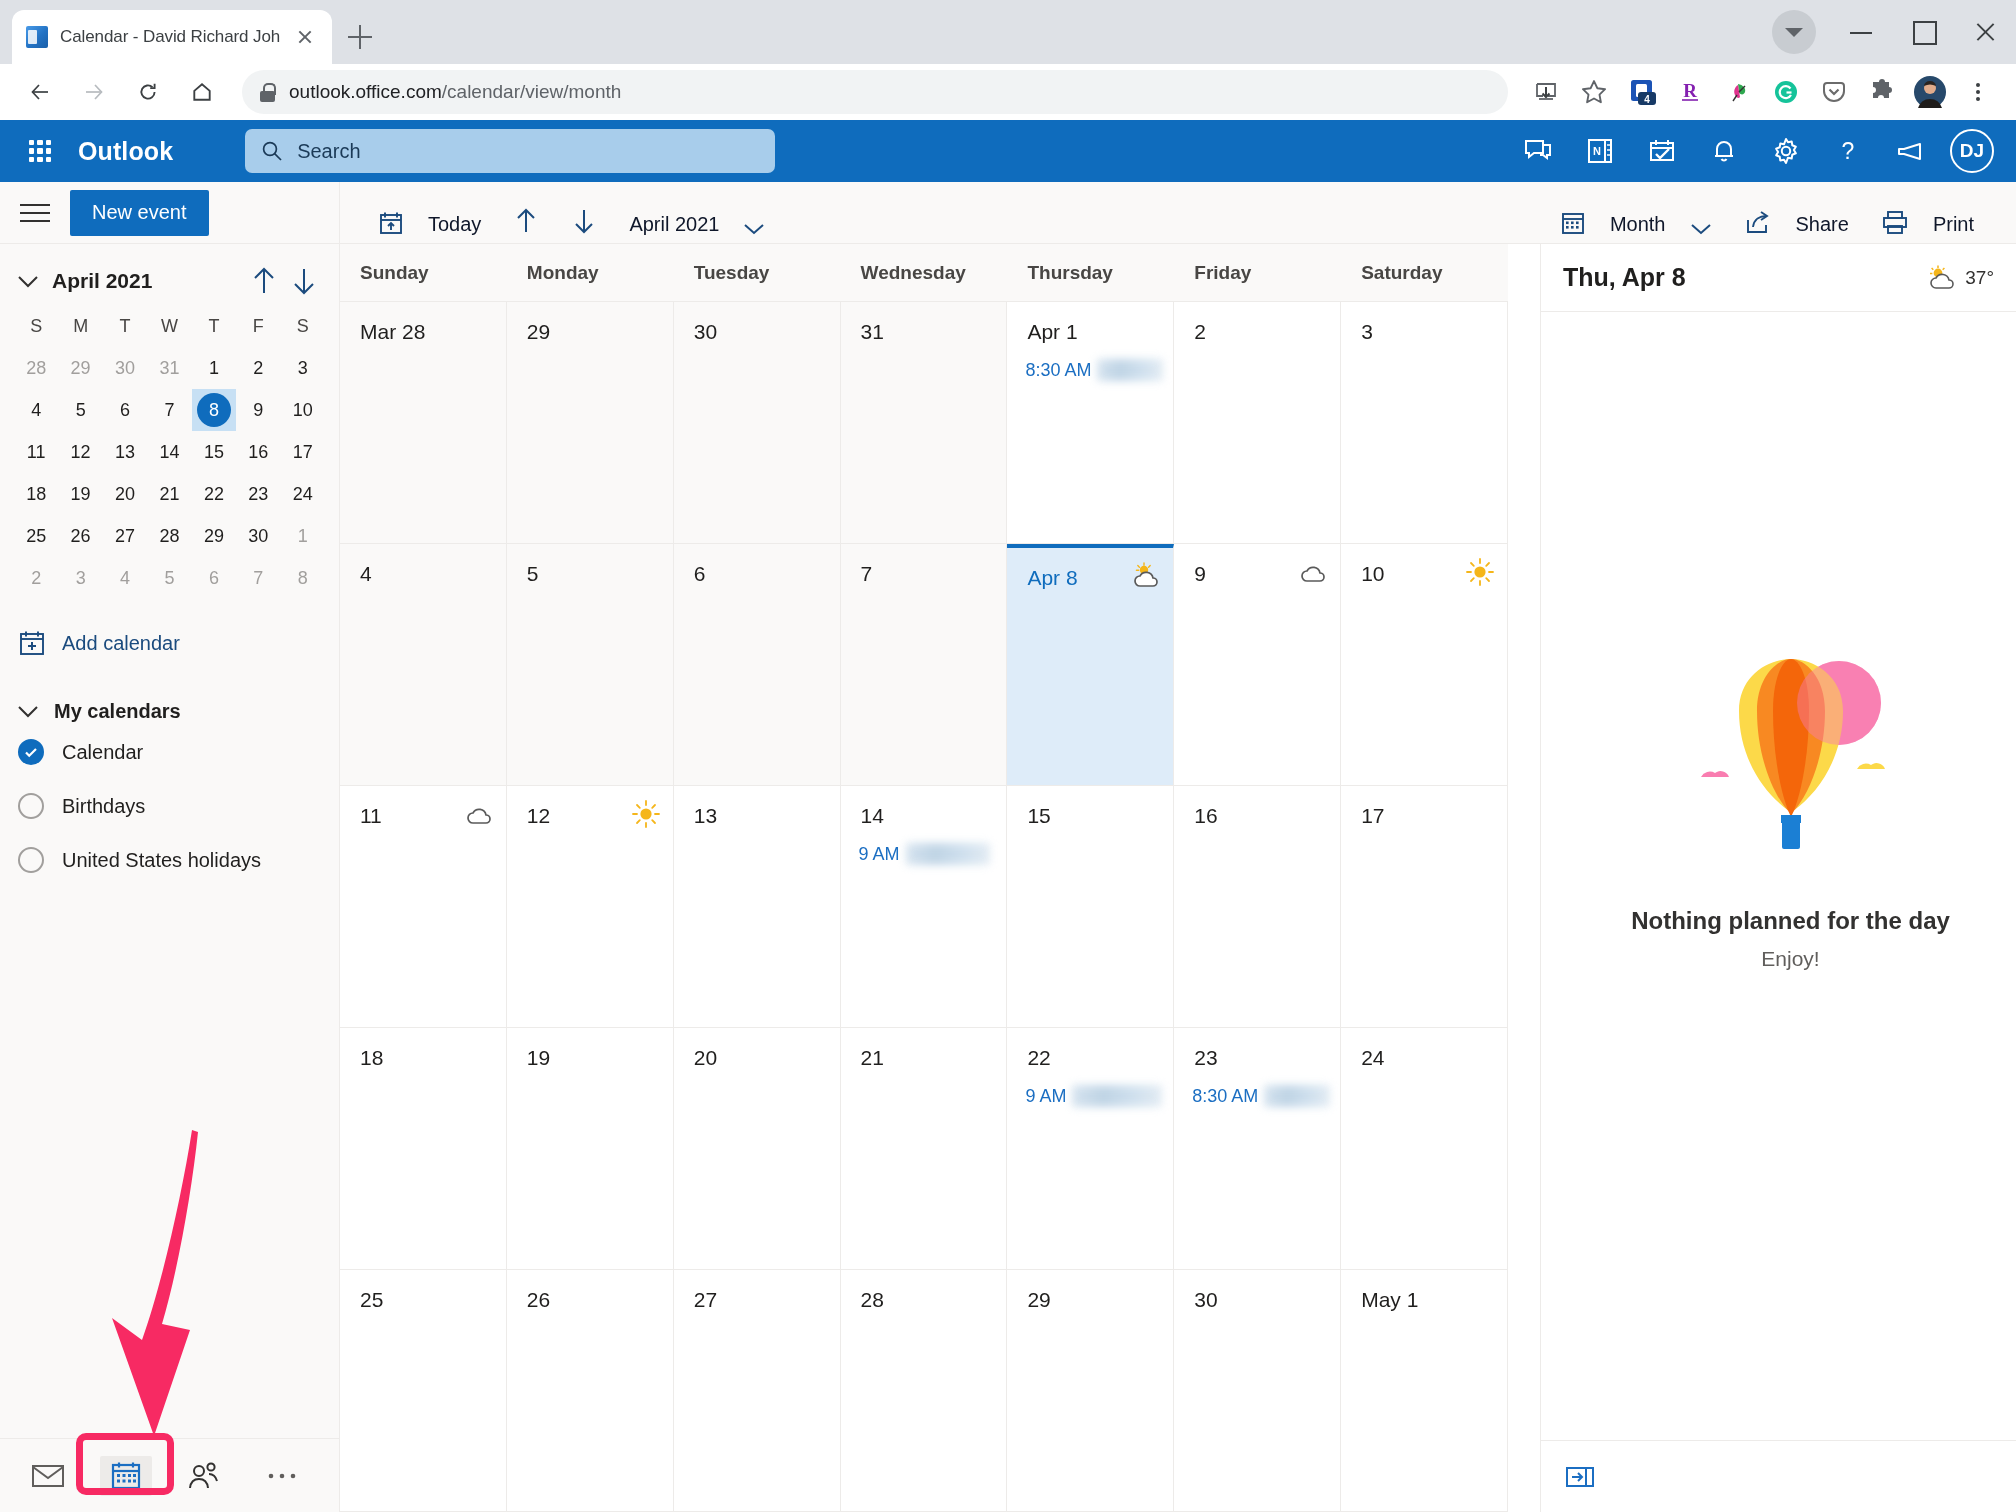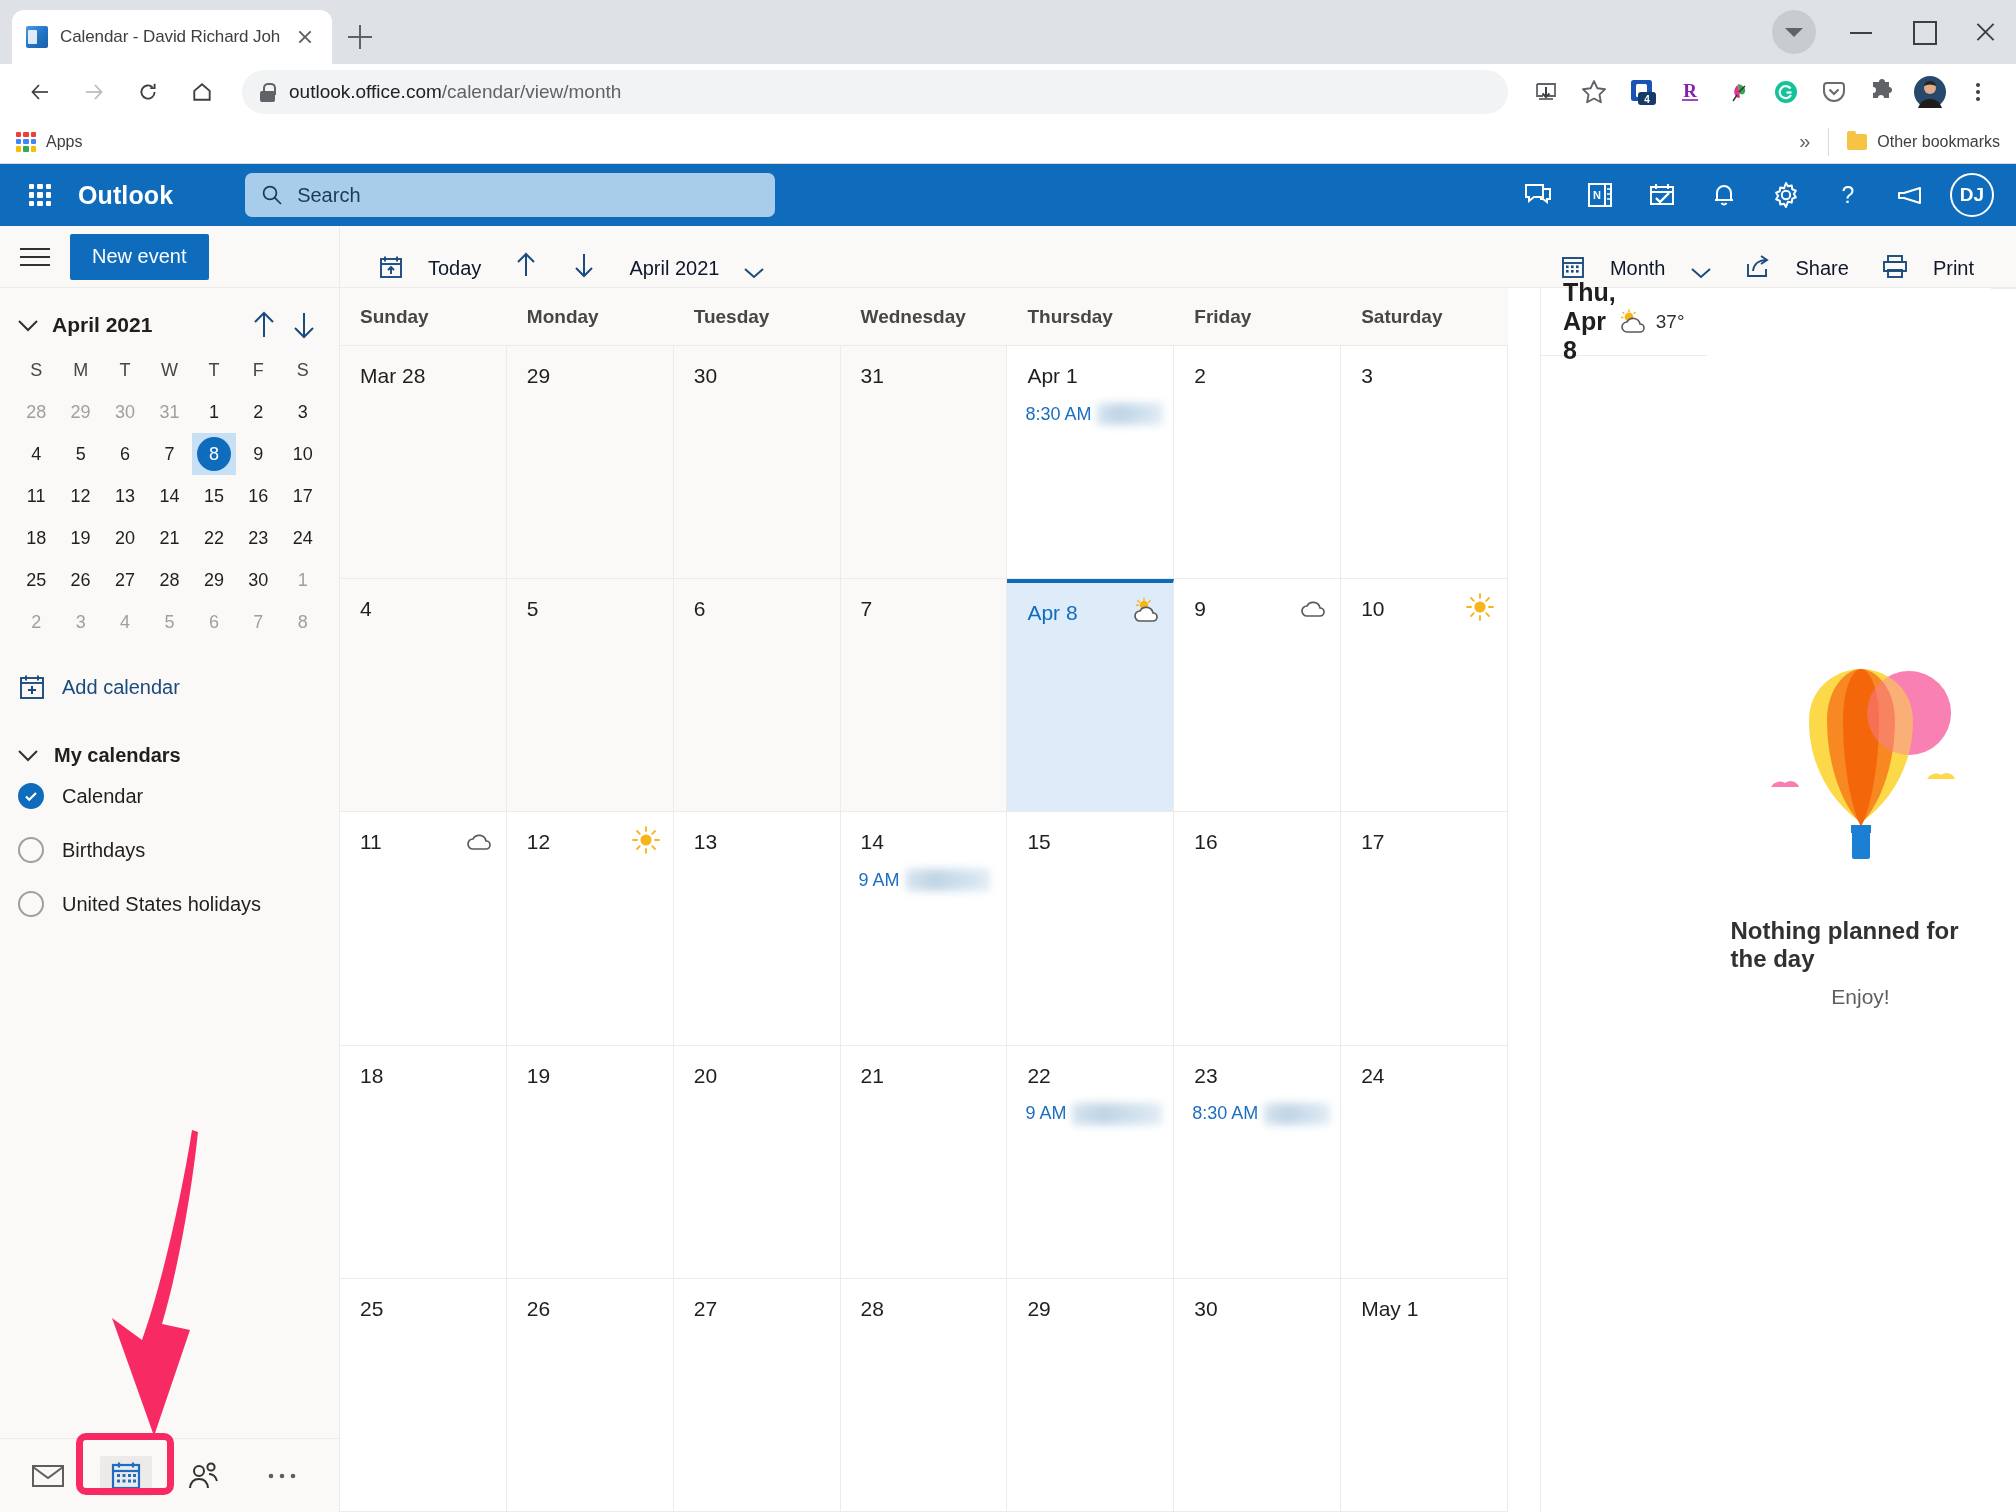--- a/index.html
+++ b/index.html
@@ -273,21 +273,21 @@
   .ev-time { font-size: 18px; color: #1b6ec2; white-space: nowrap; }
   .ev-blur {
     height: 22px; border-radius: 3px;
     background: linear-gradient(95deg,#d5e3ef 0%,#bcd2e4 35%,#cfe0ee 70%,#e2ebf3 100%);
     filter: blur(4px); opacity: .95;
   }
 
   
   .right-panel {
     width: 476px; flex: 0 0 476px; background: #fff;
-    border-left: 1px solid #edebe9; display: flex; flex-direction: row; margin-left: 32px;
+    border-left: 1px solid #edebe9; display: flex; flex-direction: column; margin-left: 32px;
   }
   .rp-head {
     height: 68px; display:flex; align-items:center; padding: 0 22px;
     border-bottom: 1px solid #edebe9; flex: 0 0 68px;
   }
   .rp-title { font-size: 25px; color: #201f1e; font-weight: 600; }
   .rp-wx { margin-left:auto; display:flex; align-items:center; gap: 8px; }
   .rp-temp { font-size: 19px; color: #323130; }
   .rp-body {
     flex: 1; display:flex; flex-direction:column; align-items:center;
@@ -418,44 +418,20 @@
       <div class="ext">
         <svg width="24" height="24" viewBox="0 0 24 24">
           <circle cx="12" cy="5" r="2" fill="#3c4043"></circle>
           <circle cx="12" cy="12" r="2" fill="#3c4043"></circle>
           <circle cx="12" cy="19" r="2" fill="#3c4043"></circle>
         </svg>
       </div>
     </div>
   </div>
 
-  <div class="bookmarkbar">
-    <div class="bm-apps">
-      <div class="apps-grid">
-        <i style="background:#ea4335"></i>
-          <i style="background:#ea4335"></i>
-          <i style="background:#ea4335"></i>
-        <i style="background:#4285f4"></i>
-          <i style="background:#4285f4"></i>
-          <i style="background:#4285f4"></i>
-        <i style="background:#fbbc05"></i>
-          <i style="background:#34a853"></i>
-          <i style="background:#fbbc05"></i>
-      </div>
-      <span class="bm-label">Apps</span>
-    </div>
-    <div class="bm-right">
-      <span class="chev-more">»</span>
-      <div class="bm-divider"></div>
-      <div class="bm-apps">
-        <div class="folder-ic"></div>
-        <span class="bm-label">Other bookmarks</span>
-      </div>
-    </div>
-  </div>
 
   <div class="app">
 
     <div class="o-header">
       <div class="waffle">
         <div class="waffle-grid">
             <i></i>
             <i></i>
             <i></i>
             <i></i>

